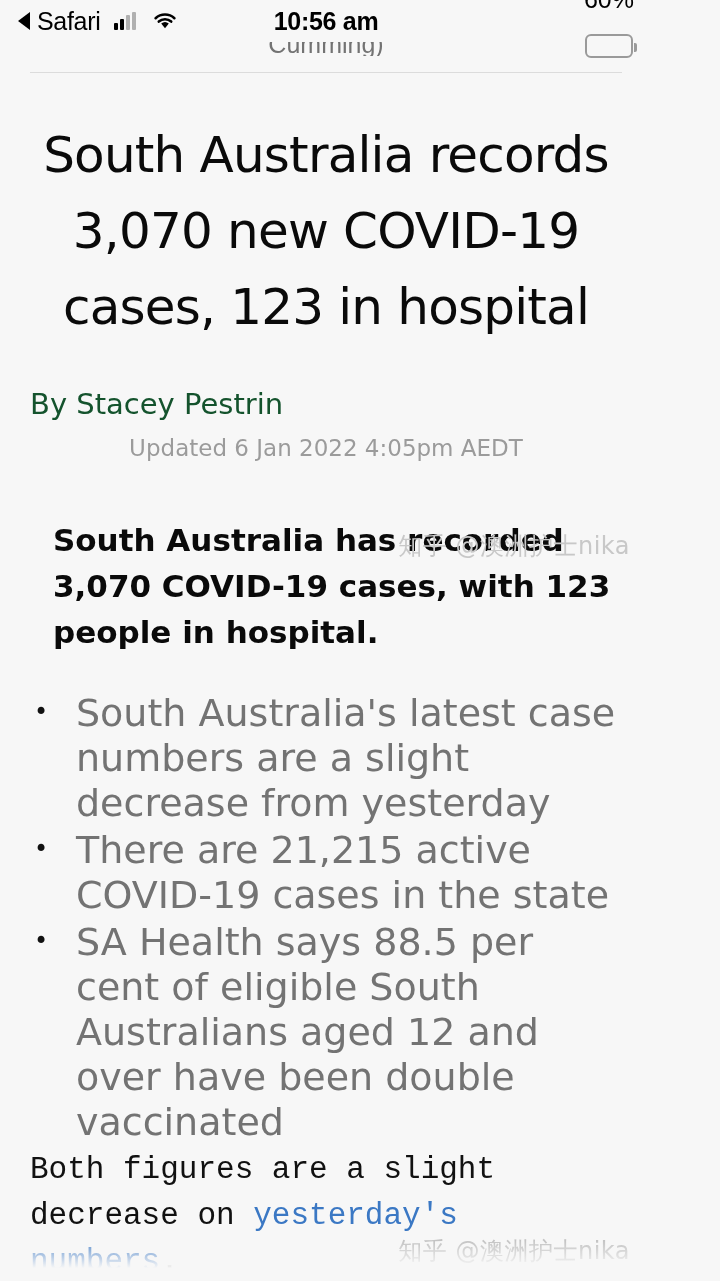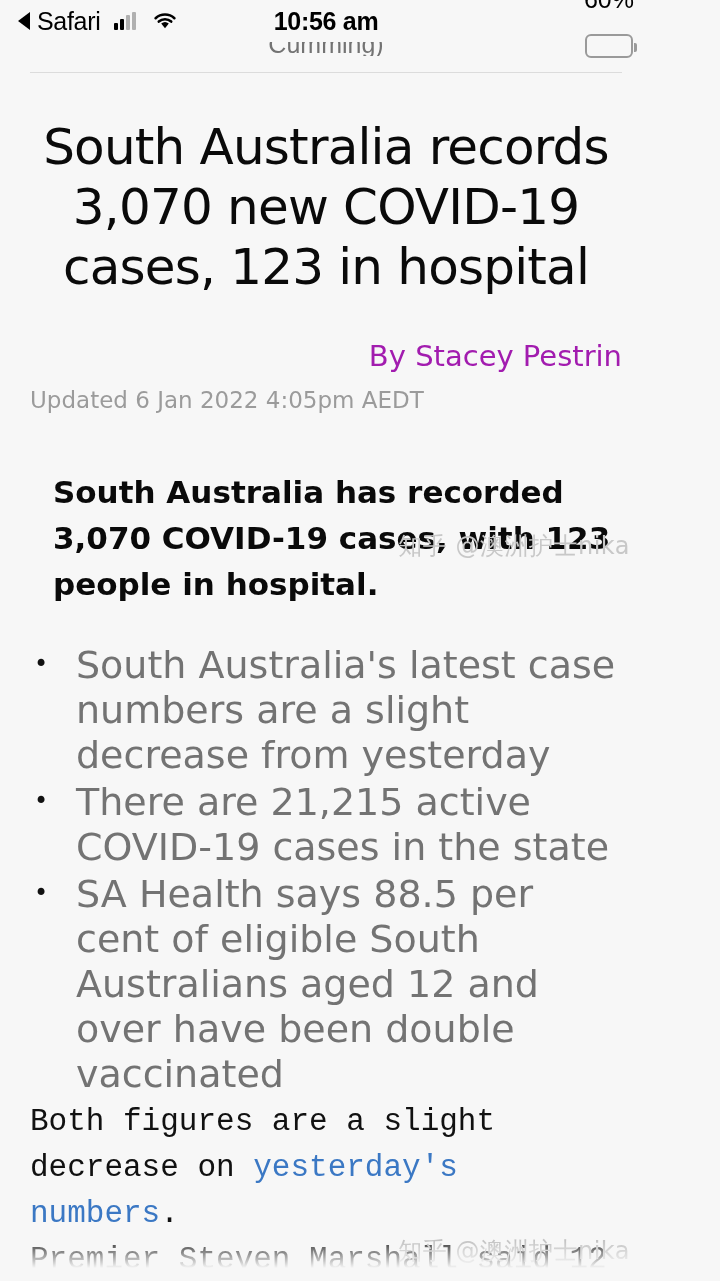--- a/index.html
+++ b/index.html
@@ -121,35 +121,35 @@
   .divider {
     border: none;
     border-top: 1px solid #dcdcdc;
     margin: 16px 0 0 0;
   }
 
   h1.headline {
     font-family: "DejaVu Sans", sans-serif;
     font-weight: 400;
     font-size: 50px;
-    line-height: 60px;
+    line-height: 76px;
     text-align: center;
     color: #0a0a0a;
     letter-spacing: -0.8px;
     margin: 44px 0 0 0;
   }
   .byline {
-    text-align: right;
-    color: #a21caf;
+    text-align: left;
+    color: #14532d;
     font-size: 29px;
     margin-top: 42px;
     font-family: "DejaVu Sans", sans-serif;
   }
   .updated {
-    text-align: left;
+    text-align: center;
     color: #9b9b9b;
     font-size: 23px;
     margin-top: 14px;
     font-family: "DejaVu Sans", sans-serif;
   }
 
   .intro {
     font-family: "DejaVu Sans", sans-serif;
     font-weight: 700;
     font-size: 31px;

